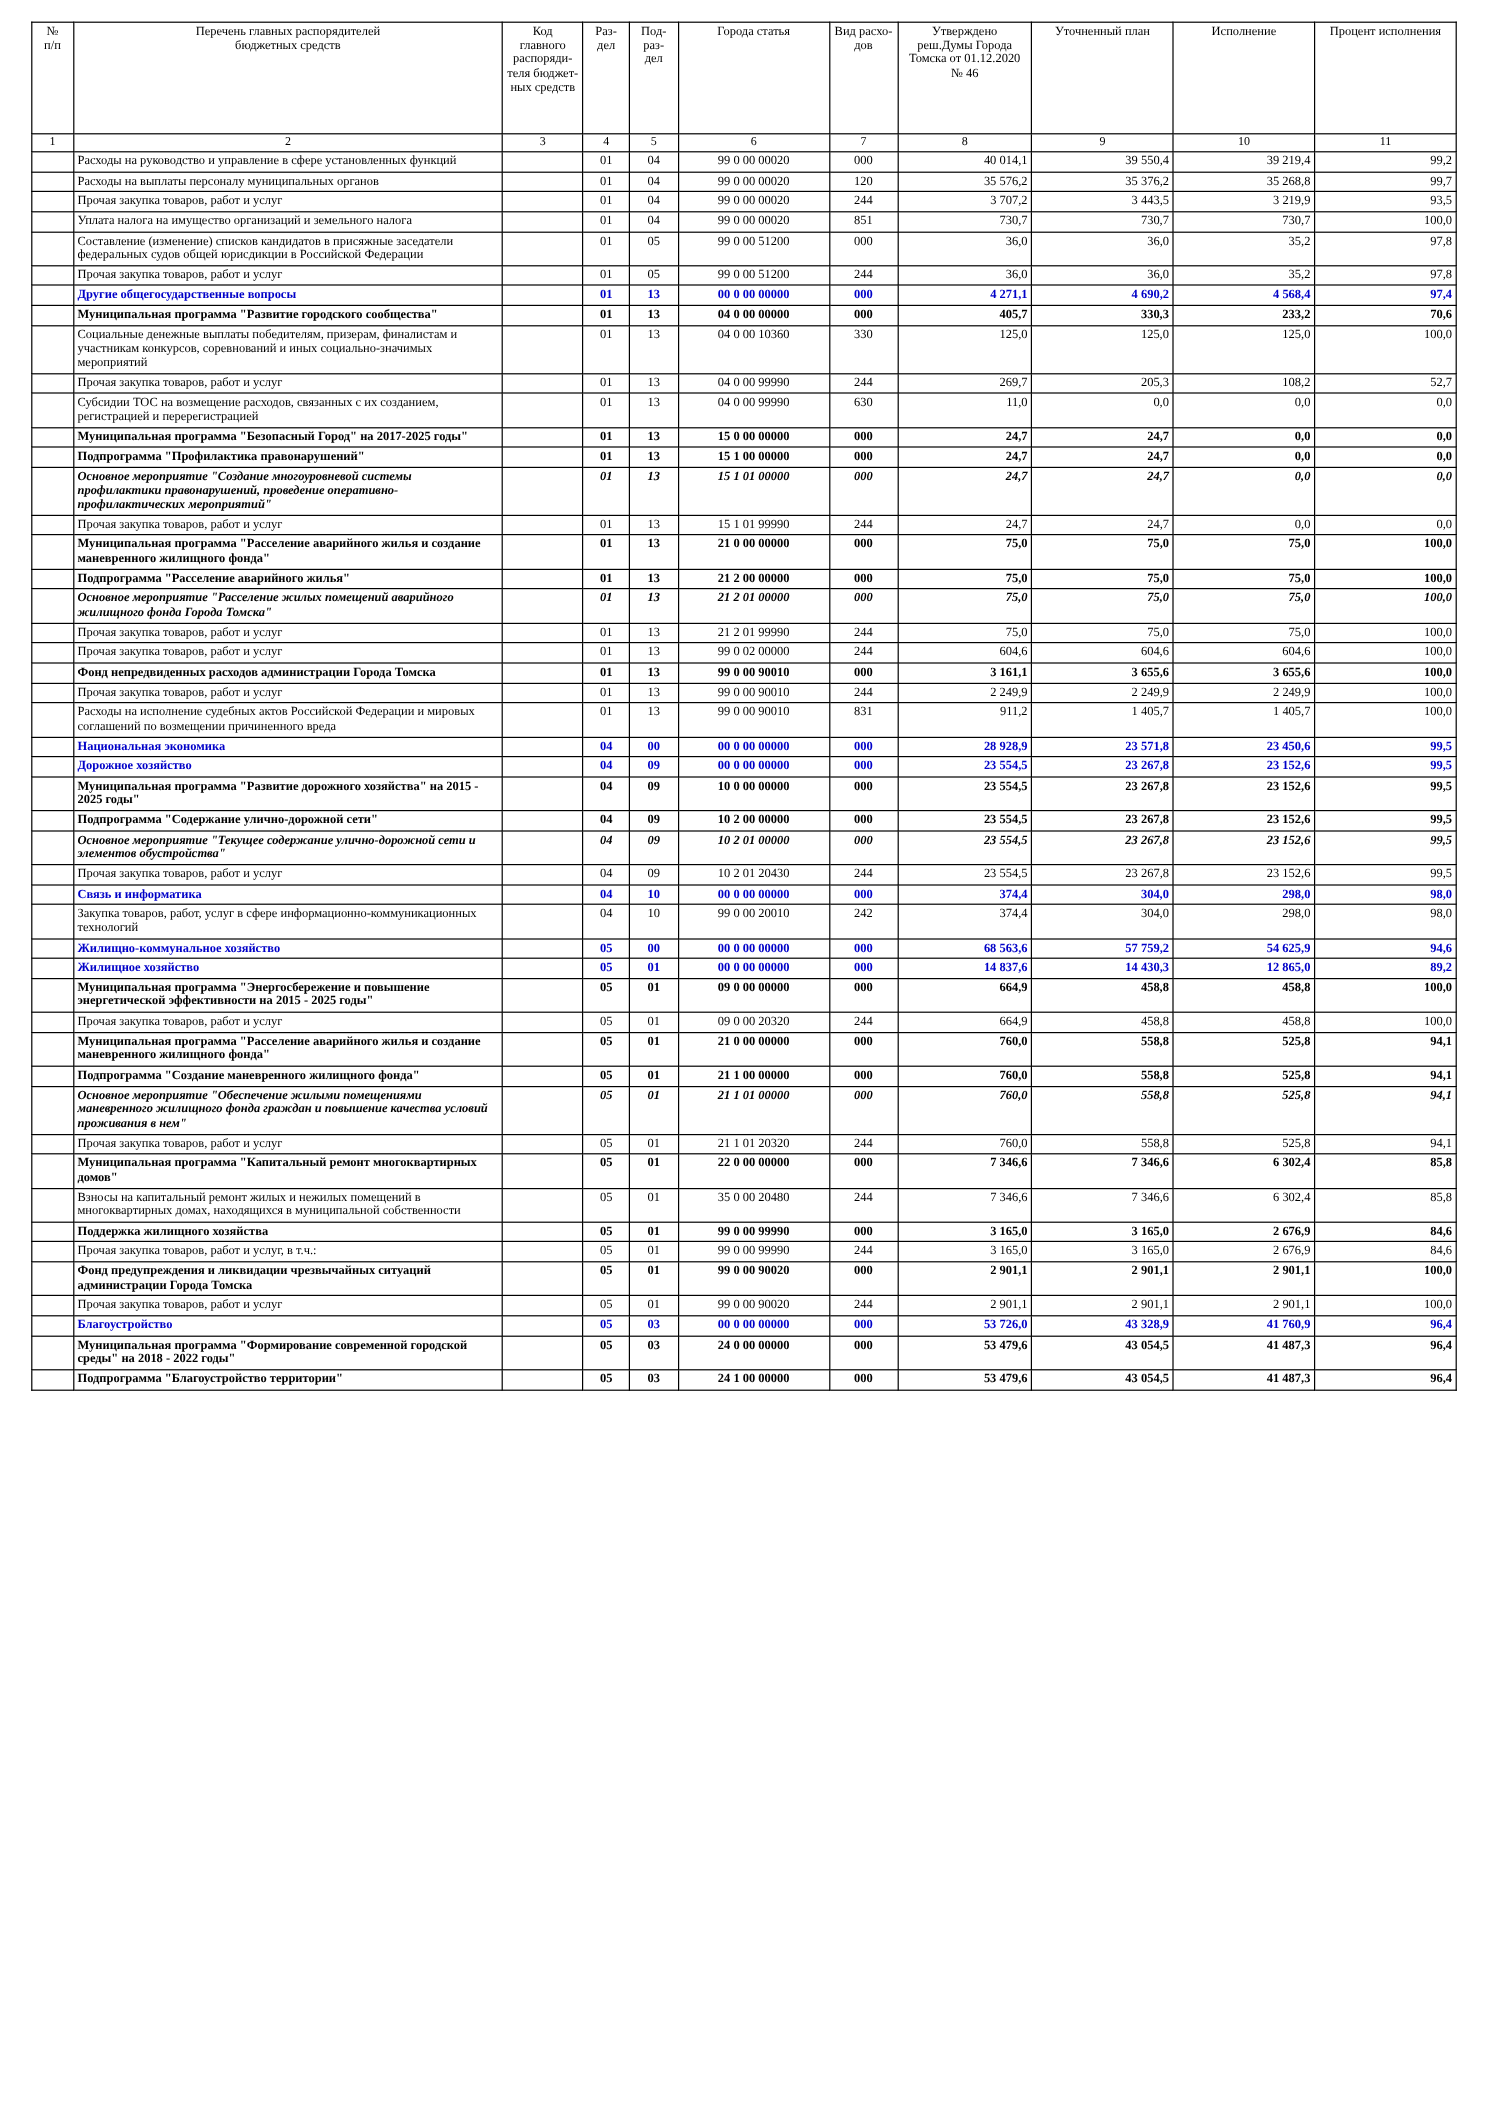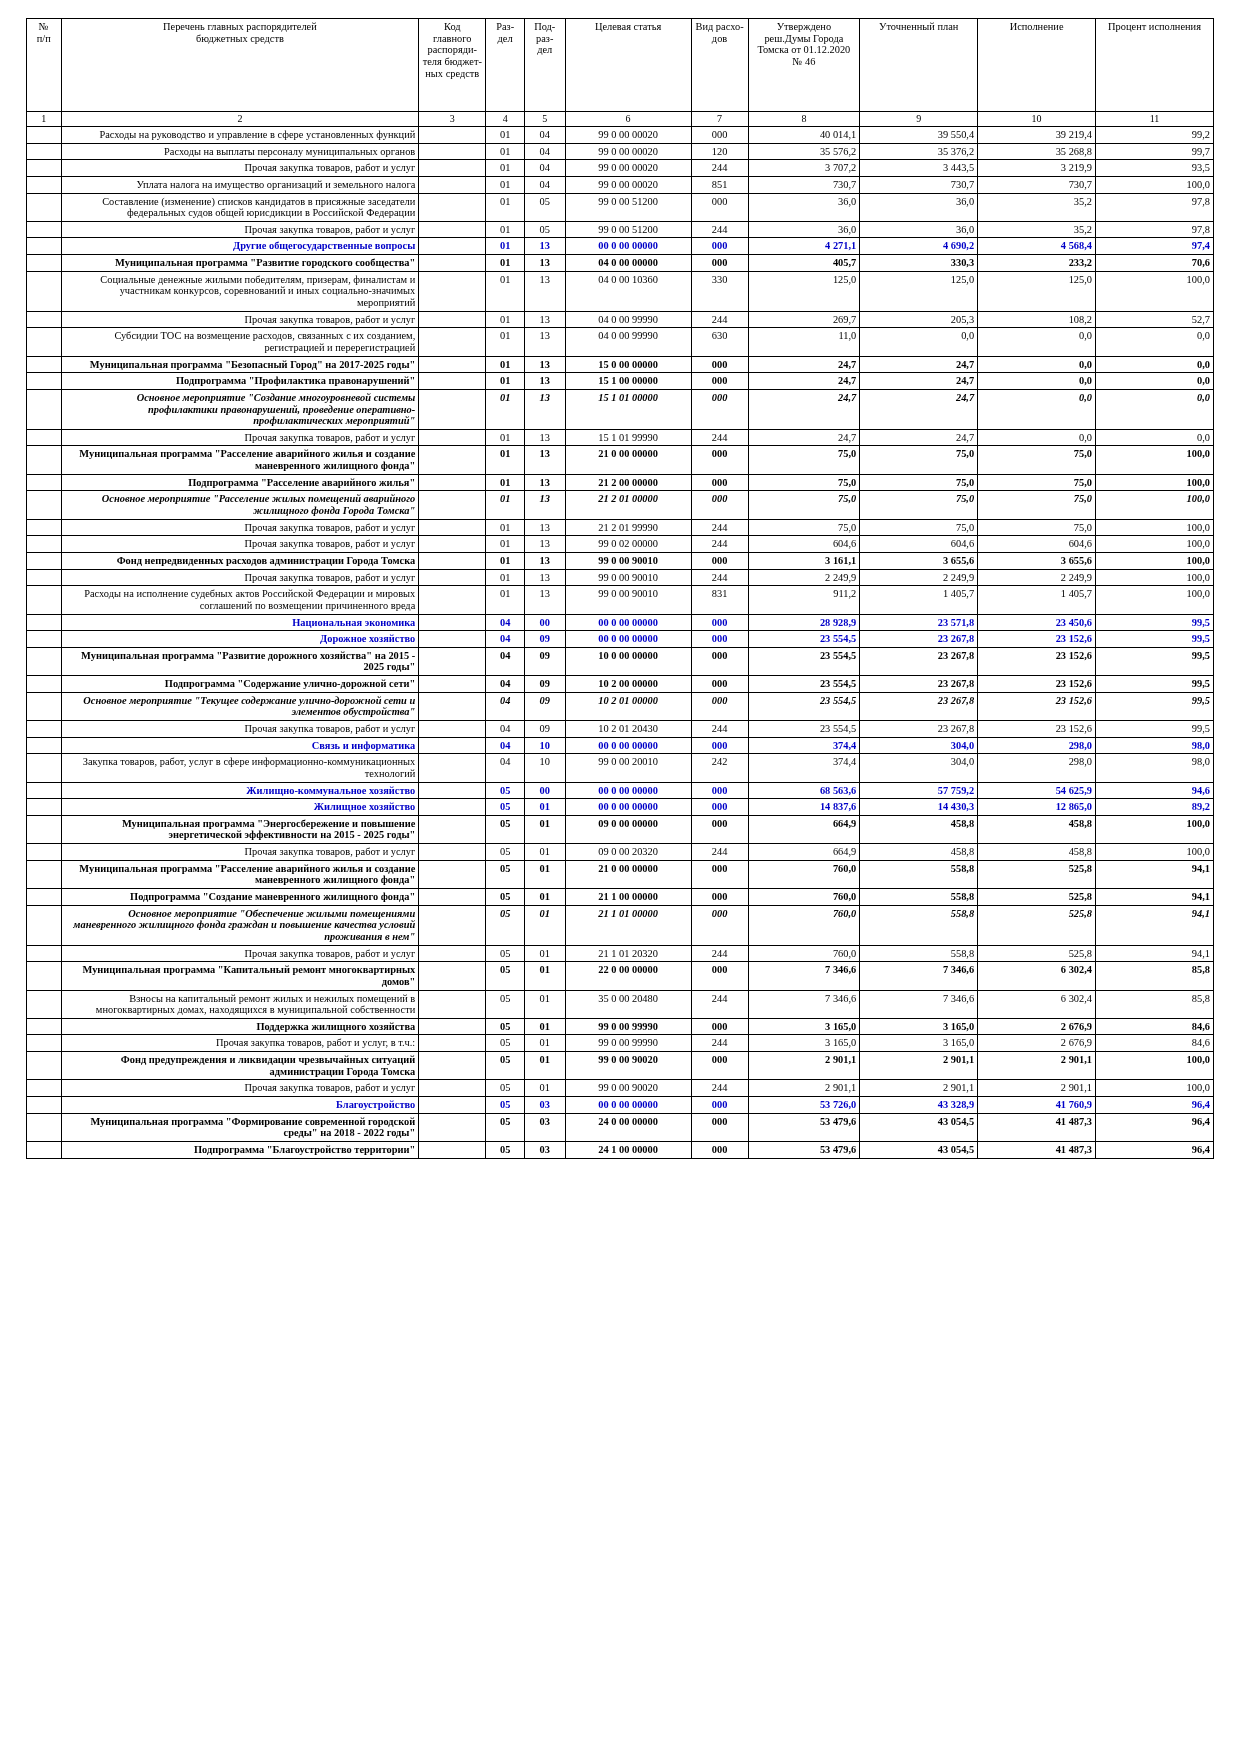--- a/index.html
+++ b/index.html
@@ -59,21 +59,21 @@
     padding: 1px 2px;
   }
   td.c {
     text-align: center;
   }
   td.r {
     text-align: right;
     padding-right: 6px;
   }
   td.l {
-    text-align: right;
+    text-align: left;
   }
   .ind0 { padding-left: 4px; }
   .ind1 { padding-left: 14px; }
   .ind2 { padding-left: 26px; margin-top: 32px; }
 
   tr.blue td { color: #0000c8; font-weight: bold; }
   tr.bold td { font-weight: bold; }
   tr.ital td { font-style: italic; font-weight: bold; }
 
   .nowrap { white-space: nowrap; }
@@ -115,21 +115,21 @@
         </th>
         <th class="hdr-main">
           <div>Раз-</div>
           <div>дел</div>
         </th>
         <th class="hdr-main">
           <div>Под-</div>
           <div>раз-</div>
           <div>дел</div>
         </th>
-        <th class="hdr-main">Целевая статья</th>
+        <th class="hdr-main">Города статья</th>
         <th class="hdr-main">
           <div>Вид расхо-</div>
           <div>дов</div>
         </th>
         <th class="hdr-main">
           <div>Утверждено</div>
           <div>реш.Думы Города</div>
           <div>Томска от 01.12.2020</div>
           <div>№ 46</div>
         </th>
@@ -251,21 +251,21 @@
           <td class="c">13</td>
           <td class="c nowrap">04 0 00 00000</td>
           <td class="c">000</td>
           <td class="r nowrap">405,7</td>
           <td class="r nowrap">330,3</td>
           <td class="r nowrap">233,2</td>
           <td class="r nowrap">70,6</td>
         </tr>
         <tr class="">
           <td class="c"></td>
-          <td class="l ind1">Социальные денежные жилыми победителям, призерам, финалистам и участникам конкурсов, соревнований и иных социально-значимых мероприятий</td>
+          <td class="l ind1">Социальные денежные выплаты победителям, призерам, финалистам и участникам конкурсов, соревнований и иных социально-значимых мероприятий</td>
           <td class="c"></td>
           <td class="c">01</td>
           <td class="c">13</td>
           <td class="c nowrap">04 0 00 10360</td>
           <td class="c">330</td>
           <td class="r nowrap">125,0</td>
           <td class="r nowrap">125,0</td>
           <td class="r nowrap">125,0</td>
           <td class="r nowrap">100,0</td>
         </tr>

